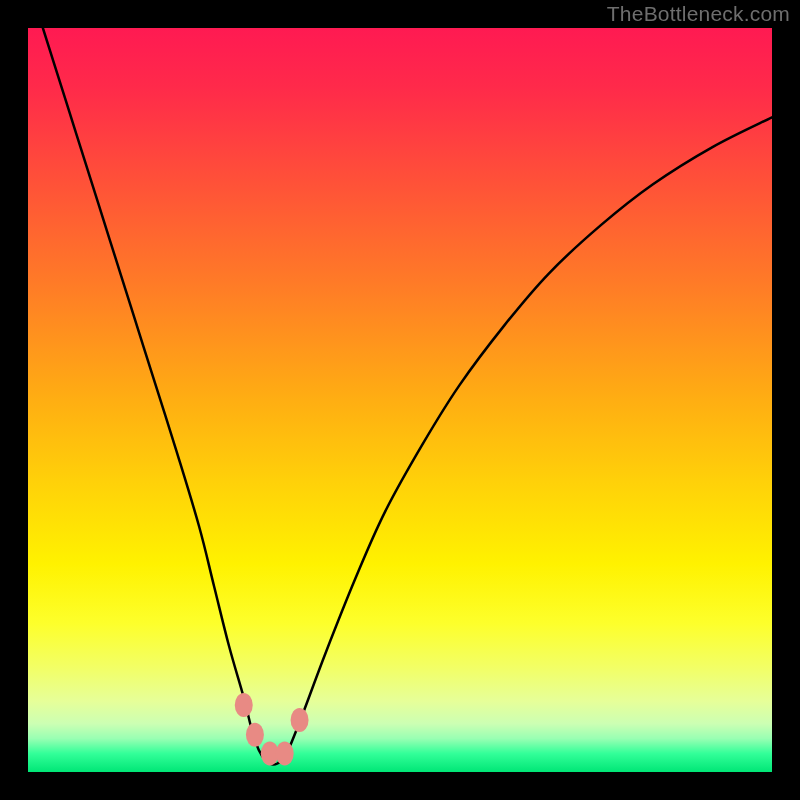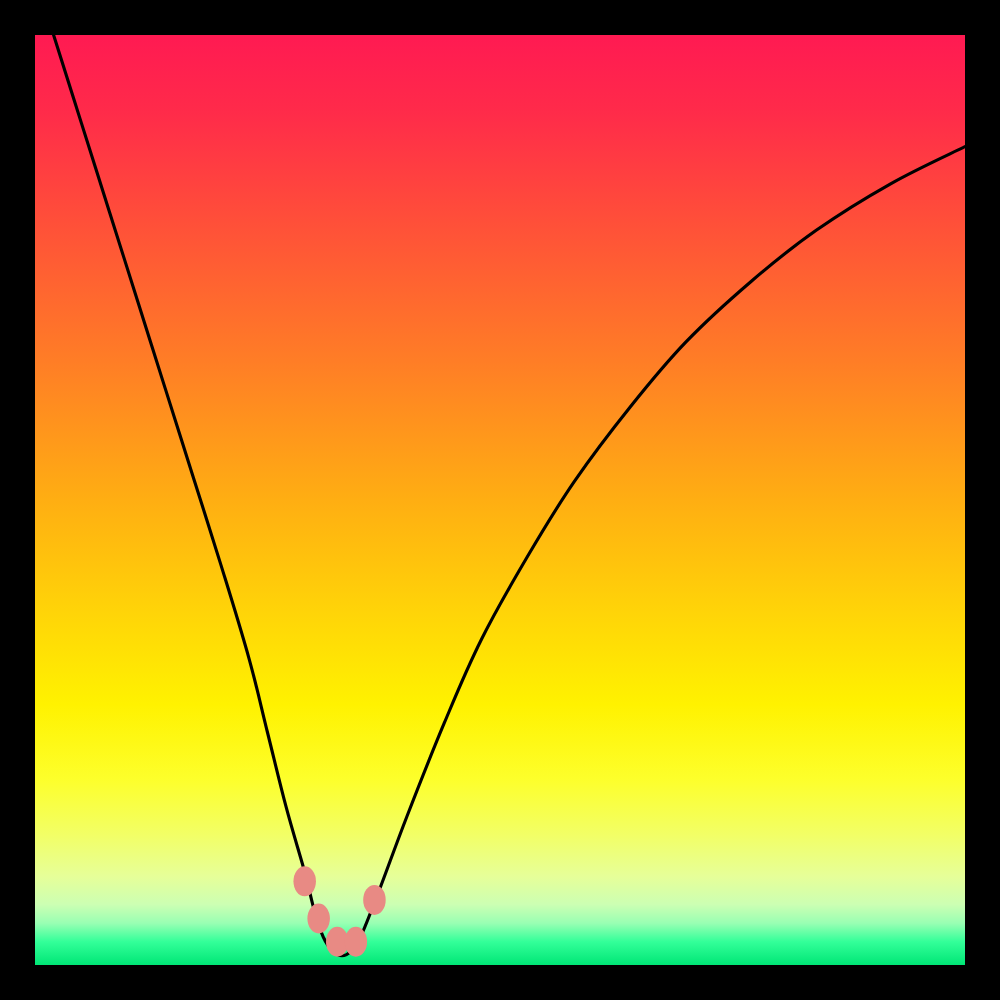--- a/index.html
+++ b/index.html
@@ -86,13 +86,14 @@
           <ellipse cx="215.76" cy="677.04" rx="9" ry="12" fill="#e88a84" stroke="#c46560" stroke-width="0"></ellipse>
           <ellipse cx="226.92" cy="706.80" rx="9" ry="12" fill="#e88a84" stroke="#c46560" stroke-width="0"></ellipse>
           <ellipse cx="241.80" cy="725.40" rx="9" ry="12" fill="#e88a84" stroke="#c46560" stroke-width="0"></ellipse>
           <ellipse cx="256.68" cy="725.40" rx="9" ry="12" fill="#e88a84" stroke="#c46560" stroke-width="0"></ellipse>
           <ellipse cx="271.56" cy="691.92" rx="9" ry="12" fill="#e88a84" stroke="#c46560" stroke-width="0"></ellipse>
         </g>
     </svg>
 
   </div>
 
+  <div class="watermark">TheBottleneck.com</div>
 </div>
 
 </body></html>

